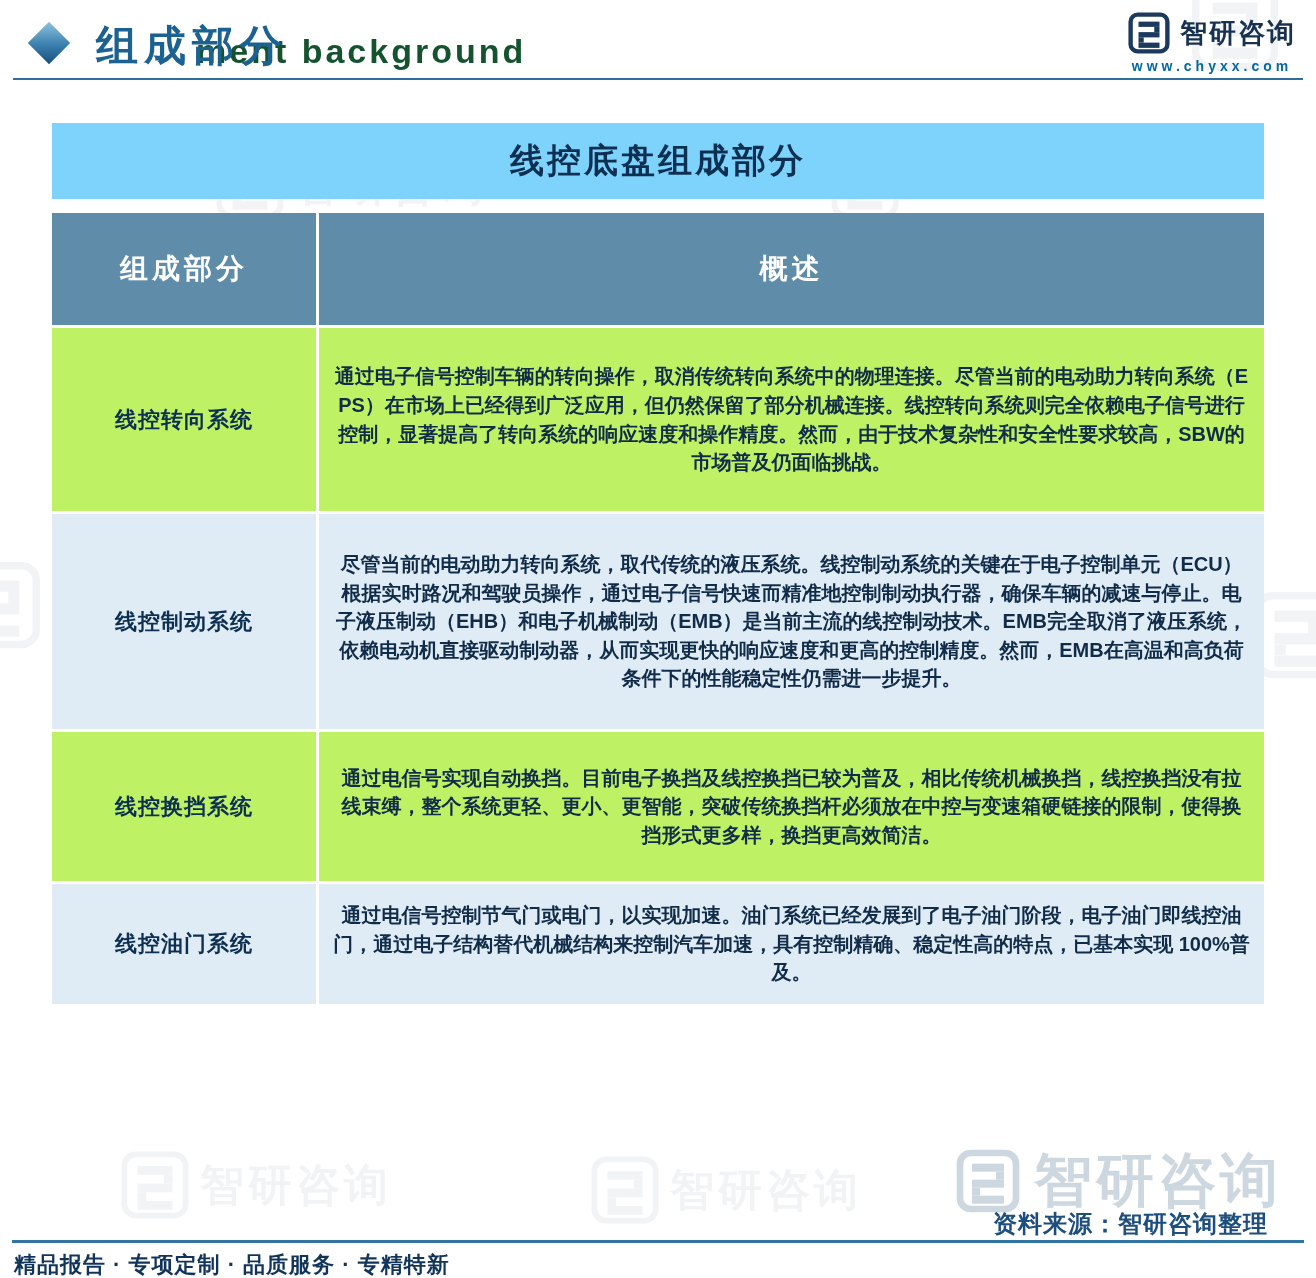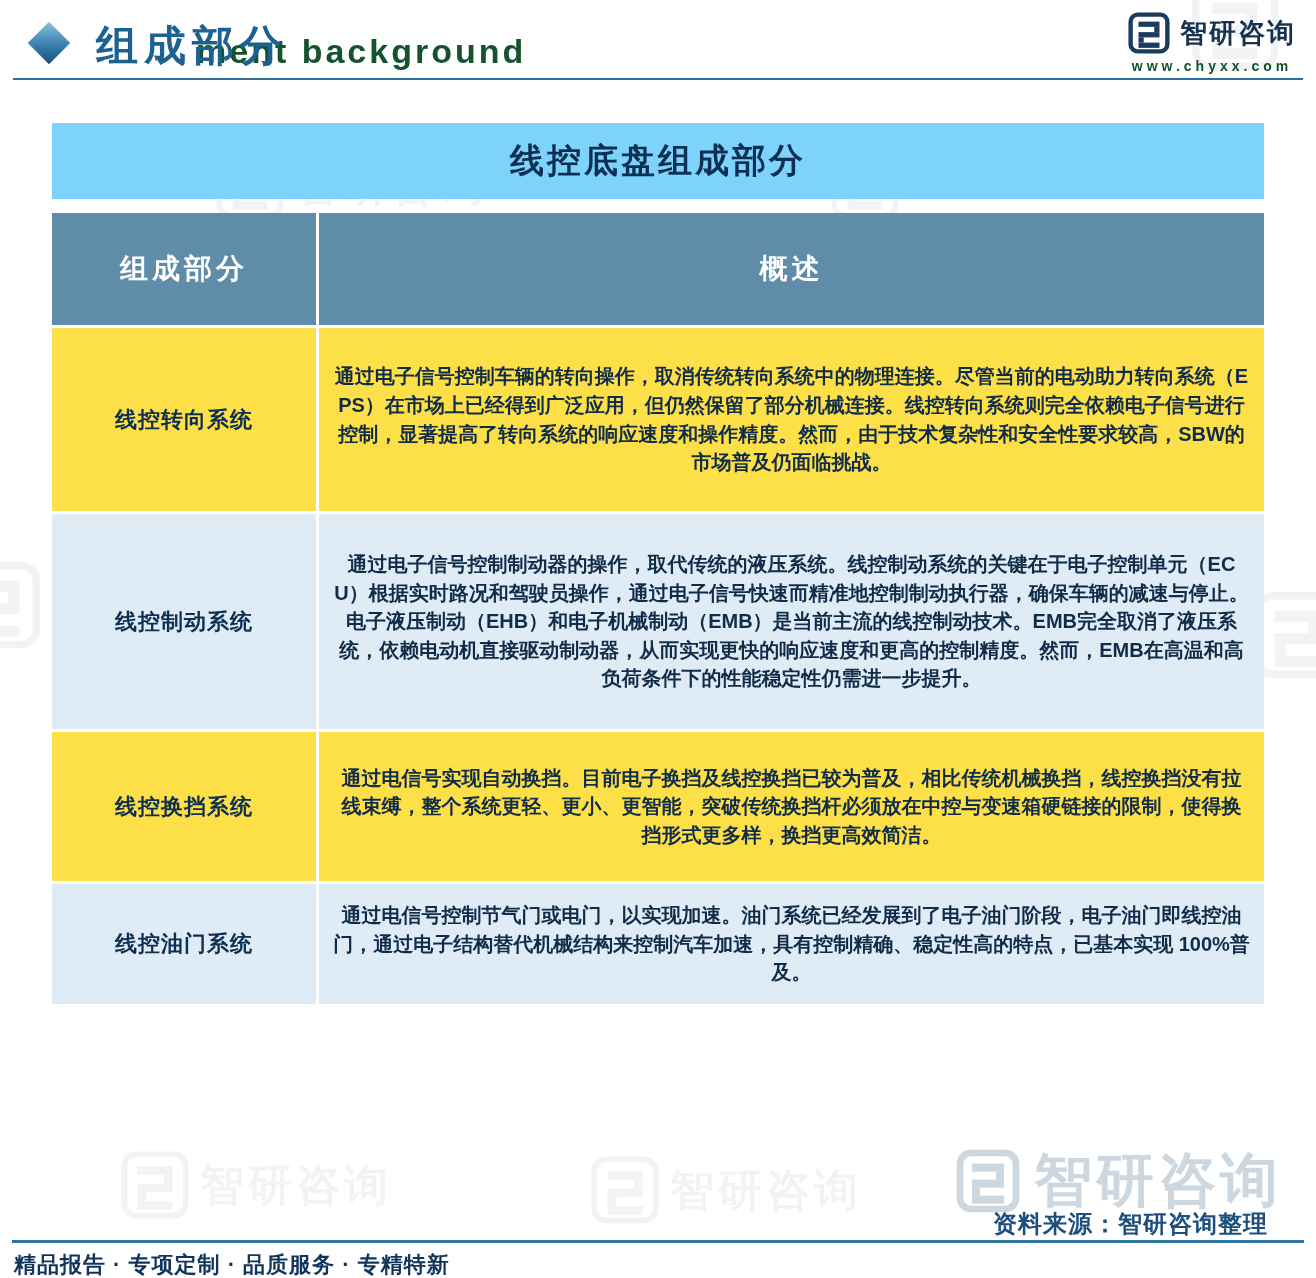--- a/index.html
+++ b/index.html
@@ -35,21 +35,21 @@
     color:#14532d; z-index:1; white-space:nowrap;
   }
   .header-title {
     position:absolute; left:80px; top:4px;
     font-size:42px; font-weight:bold; letter-spacing:6px;
     color:#1b6191; z-index:2;
   }
   .brand { position:absolute; right:4px; top:-2px; z-index:2; text-align:center; }
   .brand-top { display:flex; align-items:center; gap:10px; justify-content:center; }
   .brand-name { font-size:27px; font-weight:bold; color:#17314f; letter-spacing:2px; }
-  .brand-url { margin-top:4px; font-size:14px; font-weight:bold; color:#14532d; letter-spacing:4px; }
+  .brand-url { margin-top:4px; font-size:14px; font-weight:bold; color:#0369a1; letter-spacing:4px; }
   .header-rule { position:absolute; top:78px; left:13px; right:13px; height:2px; background:#2e6f9f; }
 
   
   .title-bar {
     position:absolute; top:123px; left:52px; right:52px; height:76px;
     background:#7dd3fc; display:flex; align-items:center; justify-content:center;
     z-index:2;
   }
   .title-bar span { font-size:34px; font-weight:bold; color:#0d2f52; letter-spacing:3px; }
 
@@ -70,21 +70,21 @@
     font-size:22px; font-weight:bold; color:#0d2f52; letter-spacing:1px;
   }
   .desc-cell {
     display:flex; align-items:center; justify-content:center;
     padding:10px 14px;
   }
   .desc-cell div {
     font-size:20px; line-height:1.43; font-weight:600;
     color:#112c49; text-align:center; word-break:break-all;
   }
-  .shade-a { background:#fde047; }
+  .shade-a { background:#bef264; }
   .shade-b { background:#dfecf6; }
   .r1 { min-height:183px; } .r2 { min-height:215px; } .r3 { min-height:149px; }
   .r4 { min-height:120px; } .r5 { min-height:160px; }
 
   
   .footer-wm {
     position:absolute; right:34px; top:1142px;
     display:flex; align-items:center; gap:14px;
     color:#cdd7df; z-index:1;
   }
@@ -221,21 +221,21 @@
   <div class="th">组成部分</div>
   <div class="th">概述</div>
 
   <div class="name-cell shade-a r1">线控转向系统</div>
   <div class="desc-cell shade-a r1">
       <div>通过电子信号控制车辆的转向操作，取消传统转向系统中的物理连接。尽管当前的电动助力转向系统（EPS）在市场上已经得到广泛应用，但仍然保留了部分机械连接。线控转向系统则完全依赖电子信号进行控制，显著提高了转向系统的响应速度和操作精度。然而，由于技术复杂性和安全性要求较高，SBW的市场普及仍面临挑战。</div>
     </div>
 
   <div class="name-cell shade-b r2">线控制动系统</div>
   <div class="desc-cell shade-b r2">
-      <div>通过电子信号控制制动器的操作，取代传统的液压系统。线控制动系统的关键在于电子控制单元（ECU）根据实时路况和驾驶员操作，通过电子信号快速而精准地控制制动执行器，确保车辆的减速与停止。电子液压制动（EHB）和电子机械制动（EMB）是当前主流的线控制动技术。EMB完全取消了液压系统，依赖电动机直接驱动制动器，从而实现更快的响应速度和更高的控制精度。然而，EMB在高温和高负荷条件下的性能稳定性仍需进一步提升。</div>
+      <div>尽管当前的电动助力转向系统，取代传统的液压系统。线控制动系统的关键在于电子控制单元（ECU）根据实时路况和驾驶员操作，通过电子信号快速而精准地控制制动执行器，确保车辆的减速与停止。电子液压制动（EHB）和电子机械制动（EMB）是当前主流的线控制动技术。EMB完全取消了液压系统，依赖电动机直接驱动制动器，从而实现更快的响应速度和更高的控制精度。然而，EMB在高温和高负荷条件下的性能稳定性仍需进一步提升。</div>
     </div>
 
   <div class="name-cell shade-a r3">线控换挡系统</div>
   <div class="desc-cell shade-a r3">
       <div>通过电信号实现自动换挡。目前电子换挡及线控换挡已较为普及，相比传统机械换挡，线控换挡没有拉线束缚，整个系统更轻、更小、更智能，突破传统换挡杆必须放在中控与变速箱硬链接的限制，使得换挡形式更多样，换挡更高效简洁。</div>
     </div>
 
   <div class="name-cell shade-b r4">线控油门系统</div>
   <div class="desc-cell shade-b r4">
       <div>通过电信号控制节气门或电门，以实现加速。油门系统已经发展到了电子油门阶段，电子油门即线控油门，通过电子结构替代机械结构来控制汽车加速，具有控制精确、稳定性高的特点，已基本实现 100%普及。</div>

